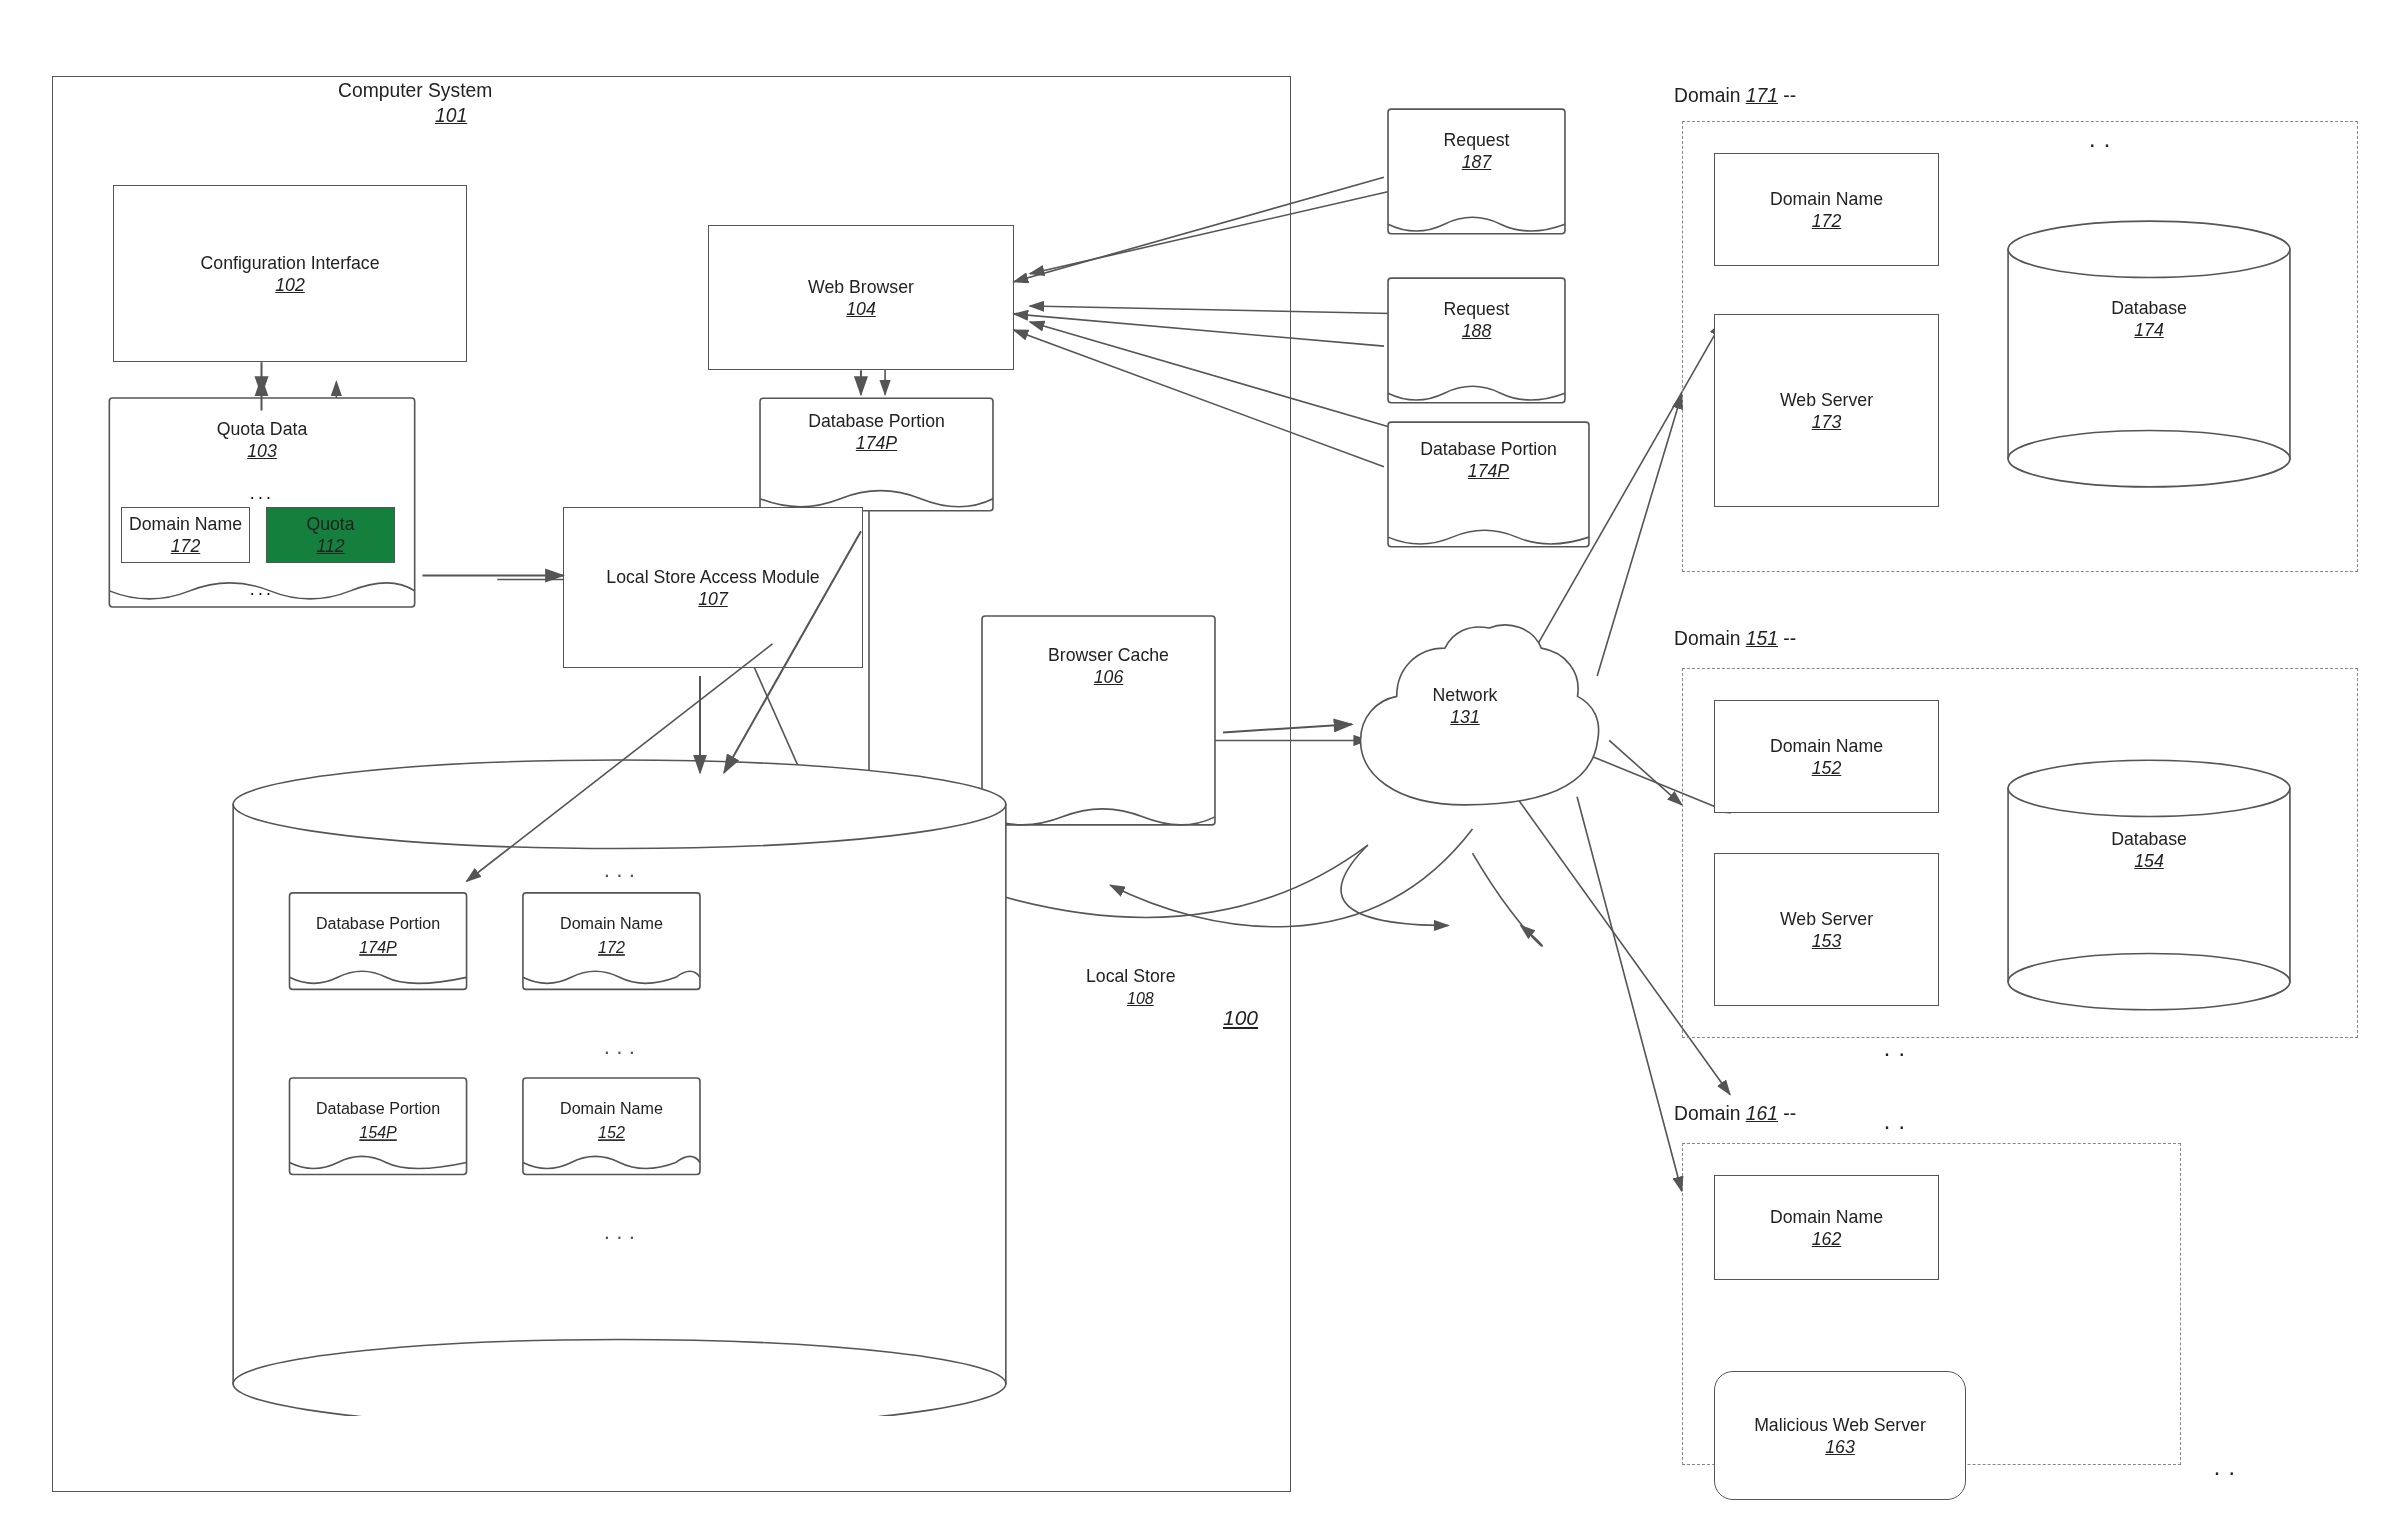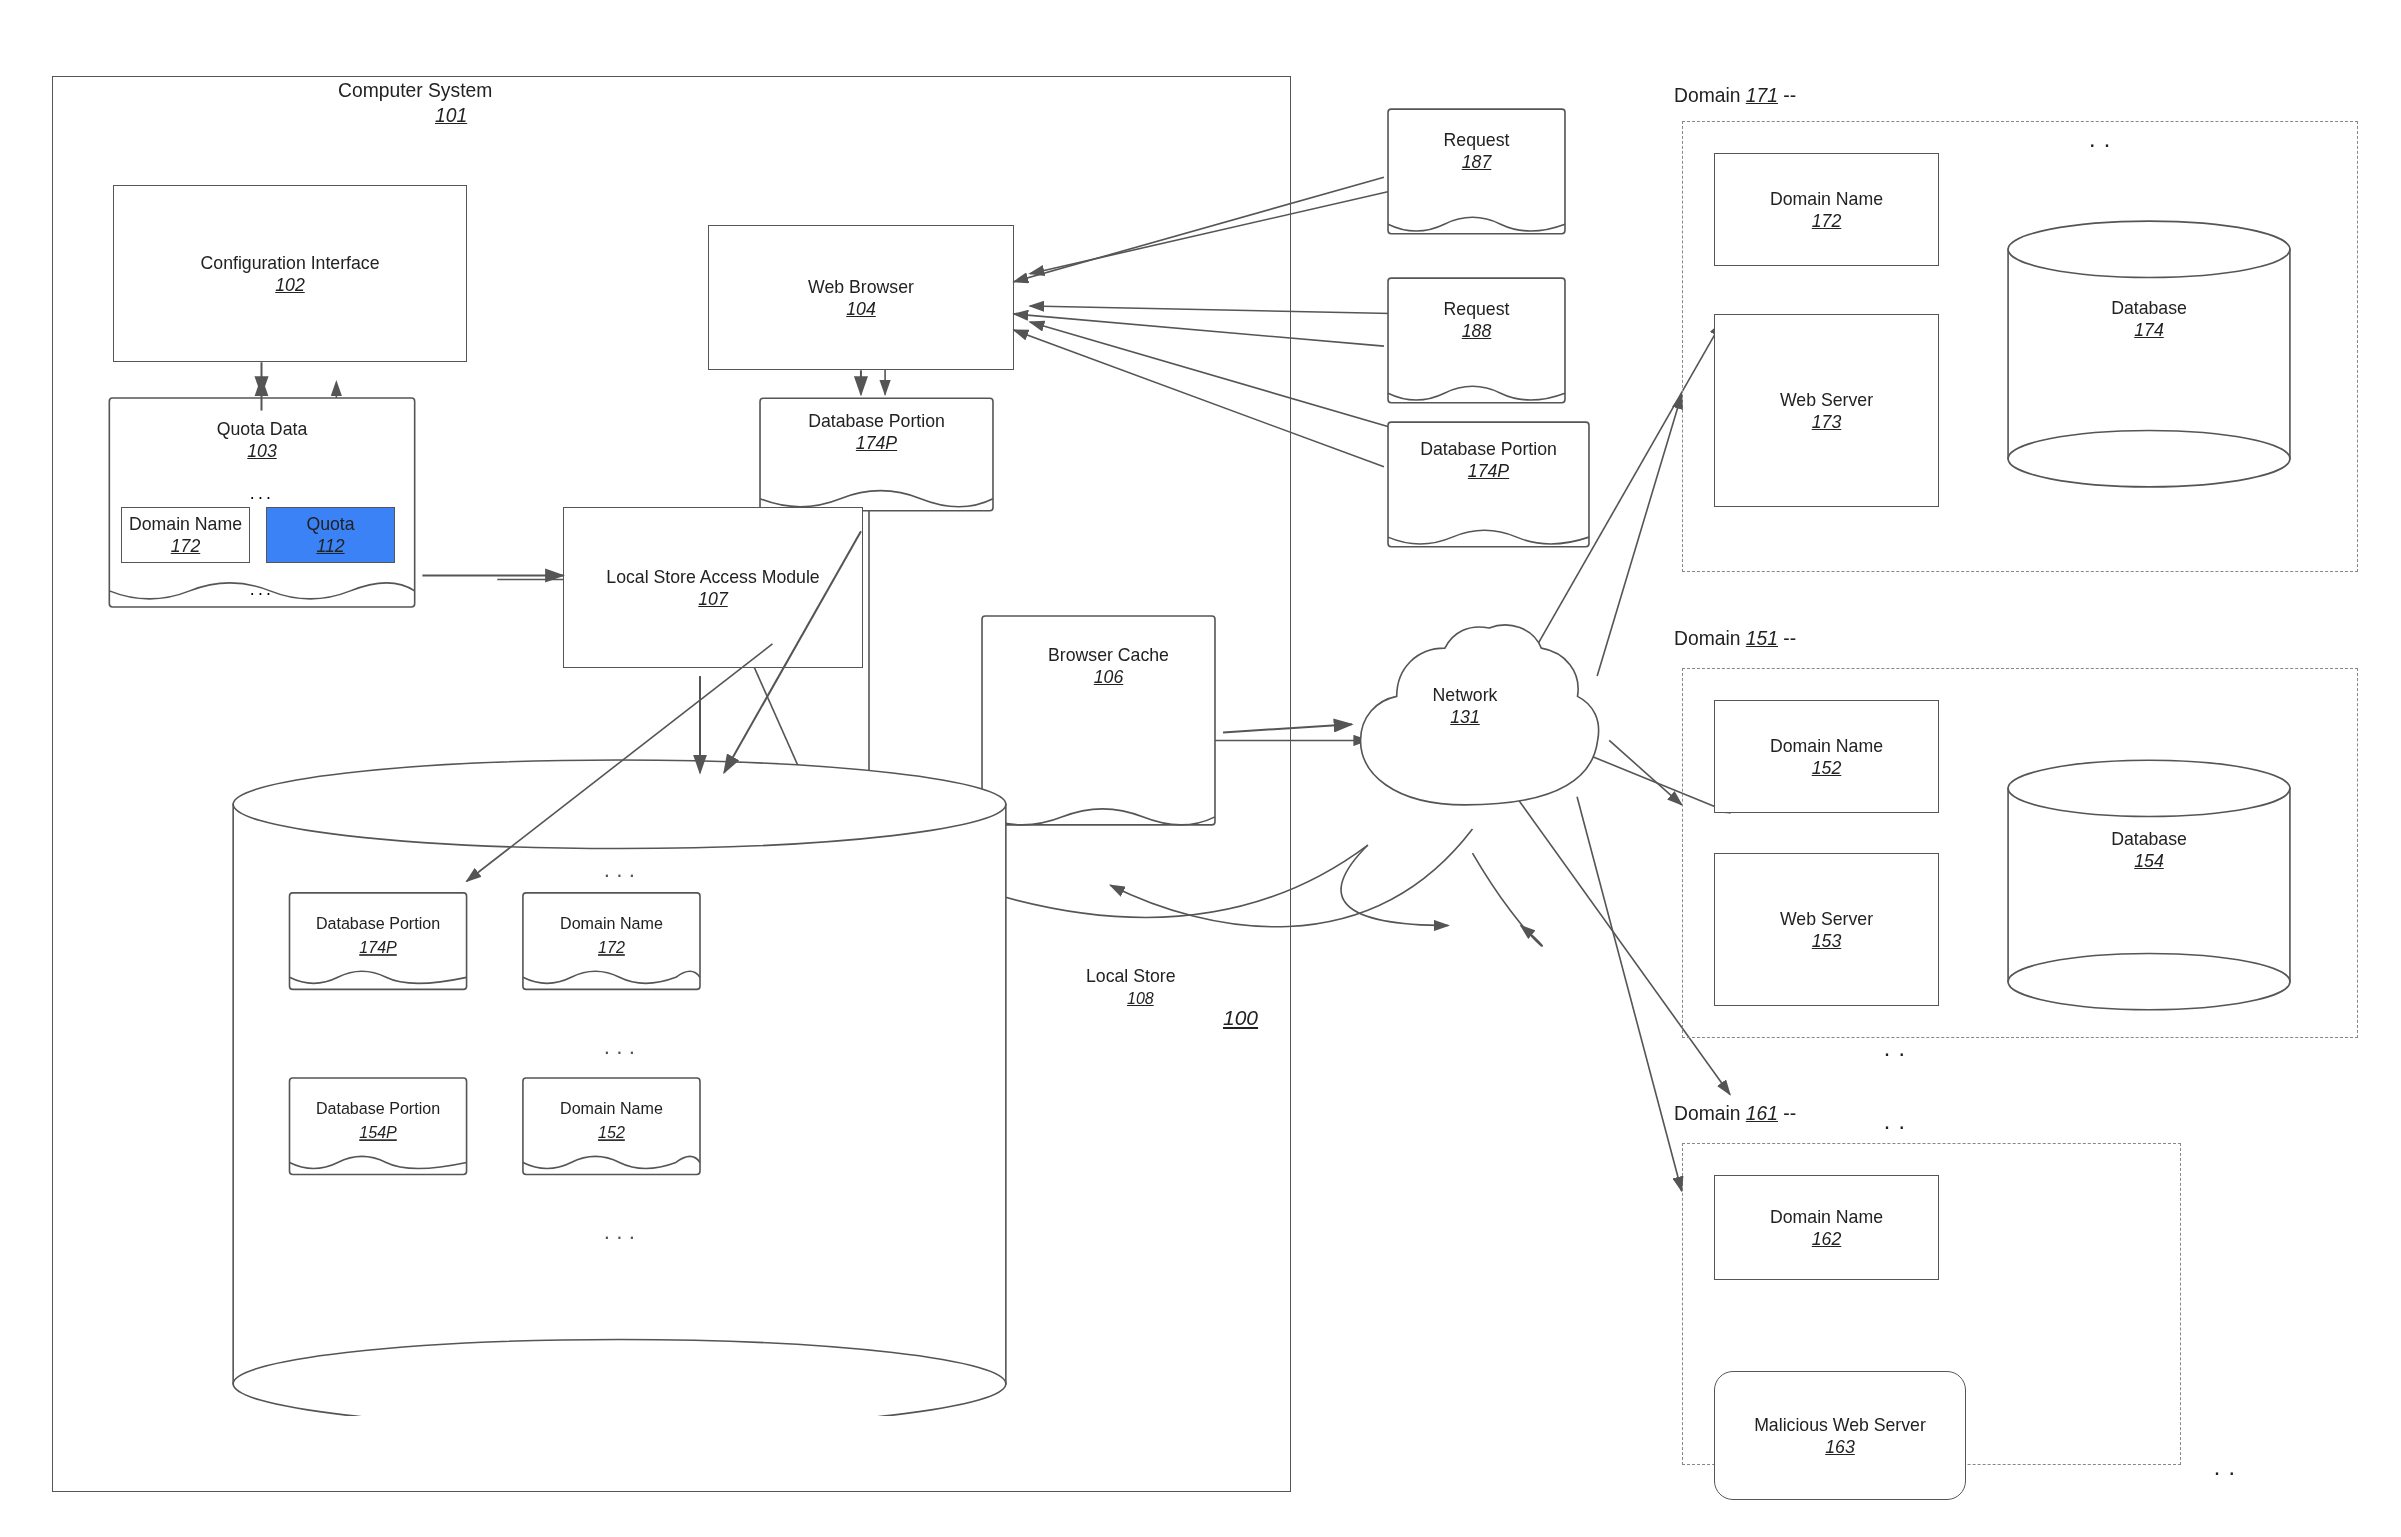--- a/index.html
+++ b/index.html
@@ -159,21 +159,21 @@
     
     <div style="position:absolute; top:89px; left:0; width:314px; text-align:center; font-size:17.7px; letter-spacing:3.2px;">...</div>
     
     <div style="position:absolute; top:113px; left:16px; width:129px;">
       <div style="border:1.6px solid #555; padding:4.8px; text-align:center; background:white;">
         <div class="box-label">Domain Name</div>
         <div class="box-id">172</div>
       </div>
     </div>
     <div style="position:absolute; top:113px; left:161px; width:129px;">
-      <div style="border:1.6px solid #555; padding:4.8px; text-align:center; background:#3b82f6;">
+      <div style="border:1.6px solid #555; padding:4.8px; text-align:center; background:#15803d;">
         <div class="box-label">Quota</div>
         <div class="box-id">112</div>
       </div>
     </div>
     
     <div style="position:absolute; top:185px; left:0; width:314px; text-align:center; font-size:17.7px; letter-spacing:3.2px;">...</div>
   </div>
 
   <div class="box" style="left:708px; top:225px; width:306px; height:145px;">
     <span class="box-label">Web Browser</span>

